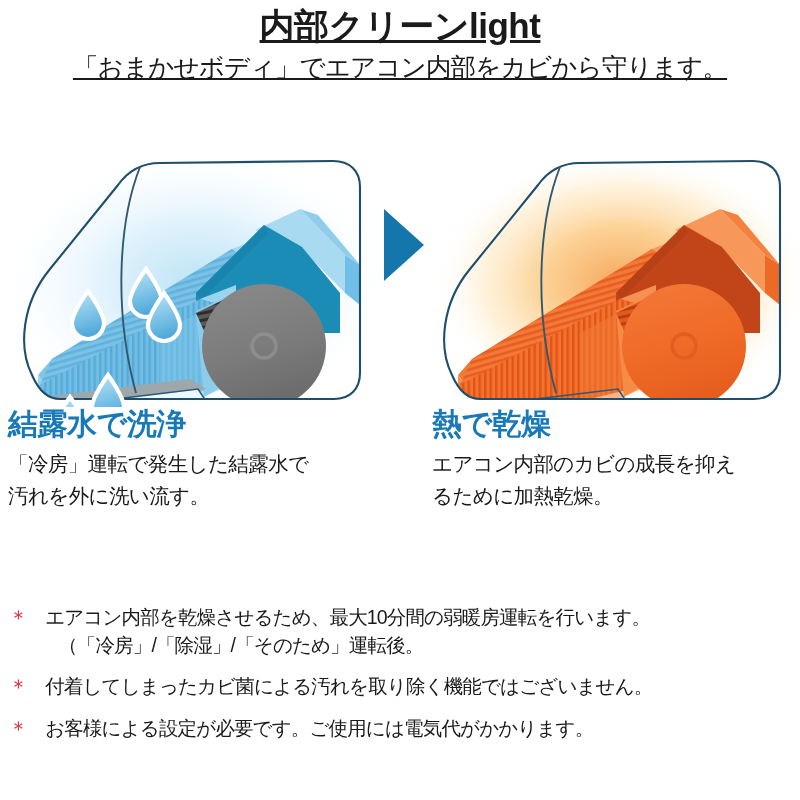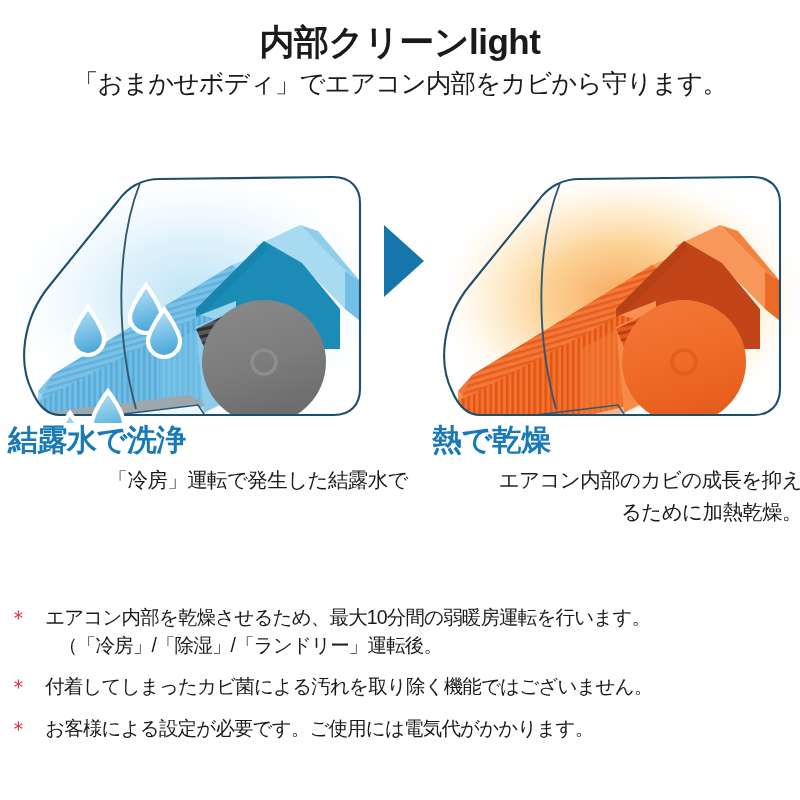--- a/index.html
+++ b/index.html
@@ -11,22 +11,23 @@
     width: 800px;
     height: 800px;
     overflow: hidden;
     font-family: "Liberation Sans", "DejaVu Sans", sans-serif;
     color: #1a1a1a;
     position: relative;
   }
 
   
   .header {
-    padding-top: 22px;
+    padding-top: 6px;
     text-align: center;
+    text-decoration: underline;
   }
   .main-title {
     font-size: 35px;
     font-weight: 700;
     letter-spacing: -0.5px;
     line-height: 1.12;
     margin: 0;
     color: #1a1a1a;
   }
   .sub-title {
@@ -71,21 +72,21 @@
     margin: 0;
   }
   .caption-body {
     font-size: 20.5px;
     font-weight: 400;
     letter-spacing: -0.6px;
     line-height: 1.55;
     margin: 7px 0 0 0;
     color: #1a1a1a;
   }
-  .caption-body div { white-space: nowrap; text-align: right; }
+  .caption-body div { white-space: nowrap; }
 
   
   .notes {
     position: absolute;
     left: 8px;
     top: 604px;
     width: 790px;
   }
   .note {
     display: flex;
@@ -348,40 +349,41 @@
     </g>
   </svg>
 </div>
 
 <div class="captions">
 
   <div class="caption-block caption-left">
     <h2 class="caption-heading" style="color:#1779b8">結露水で洗浄</h2>
     <div class="caption-body">
       <div>「冷房」運転で発生した結露水で</div>
+      <div>汚れを外に洗い流す。</div>
     </div>
   </div>
 
   <div class="caption-block caption-right">
     <h2 class="caption-heading" style="color:#1779b8">熱で乾燥</h2>
     <div class="caption-body">
       <div>エアコン内部のカビの成長を抑え</div>
       <div>るために加熱乾燥。</div>
     </div>
   </div>
 
 </div>
 
 <div class="notes">
 
   <div class="note">
     <span class="asterisk">＊</span>
     <div class="note-lines">
       <div>エアコン内部を乾燥させるため、最大10分間の弱暖房運転を行います。</div>
-      <div>（「冷房」/「除湿」/「ランドリー」運転後。</div>
+      <div>（「冷房」/「除湿」/「そのため」運転後。</div>
     </div>
   </div>
 
   <div class="note">
     <span class="asterisk">＊</span>
     <div class="note-lines">
       <div>付着してしまったカビ菌による汚れを取り除く機能ではございません。</div>
     </div>
   </div>
 

